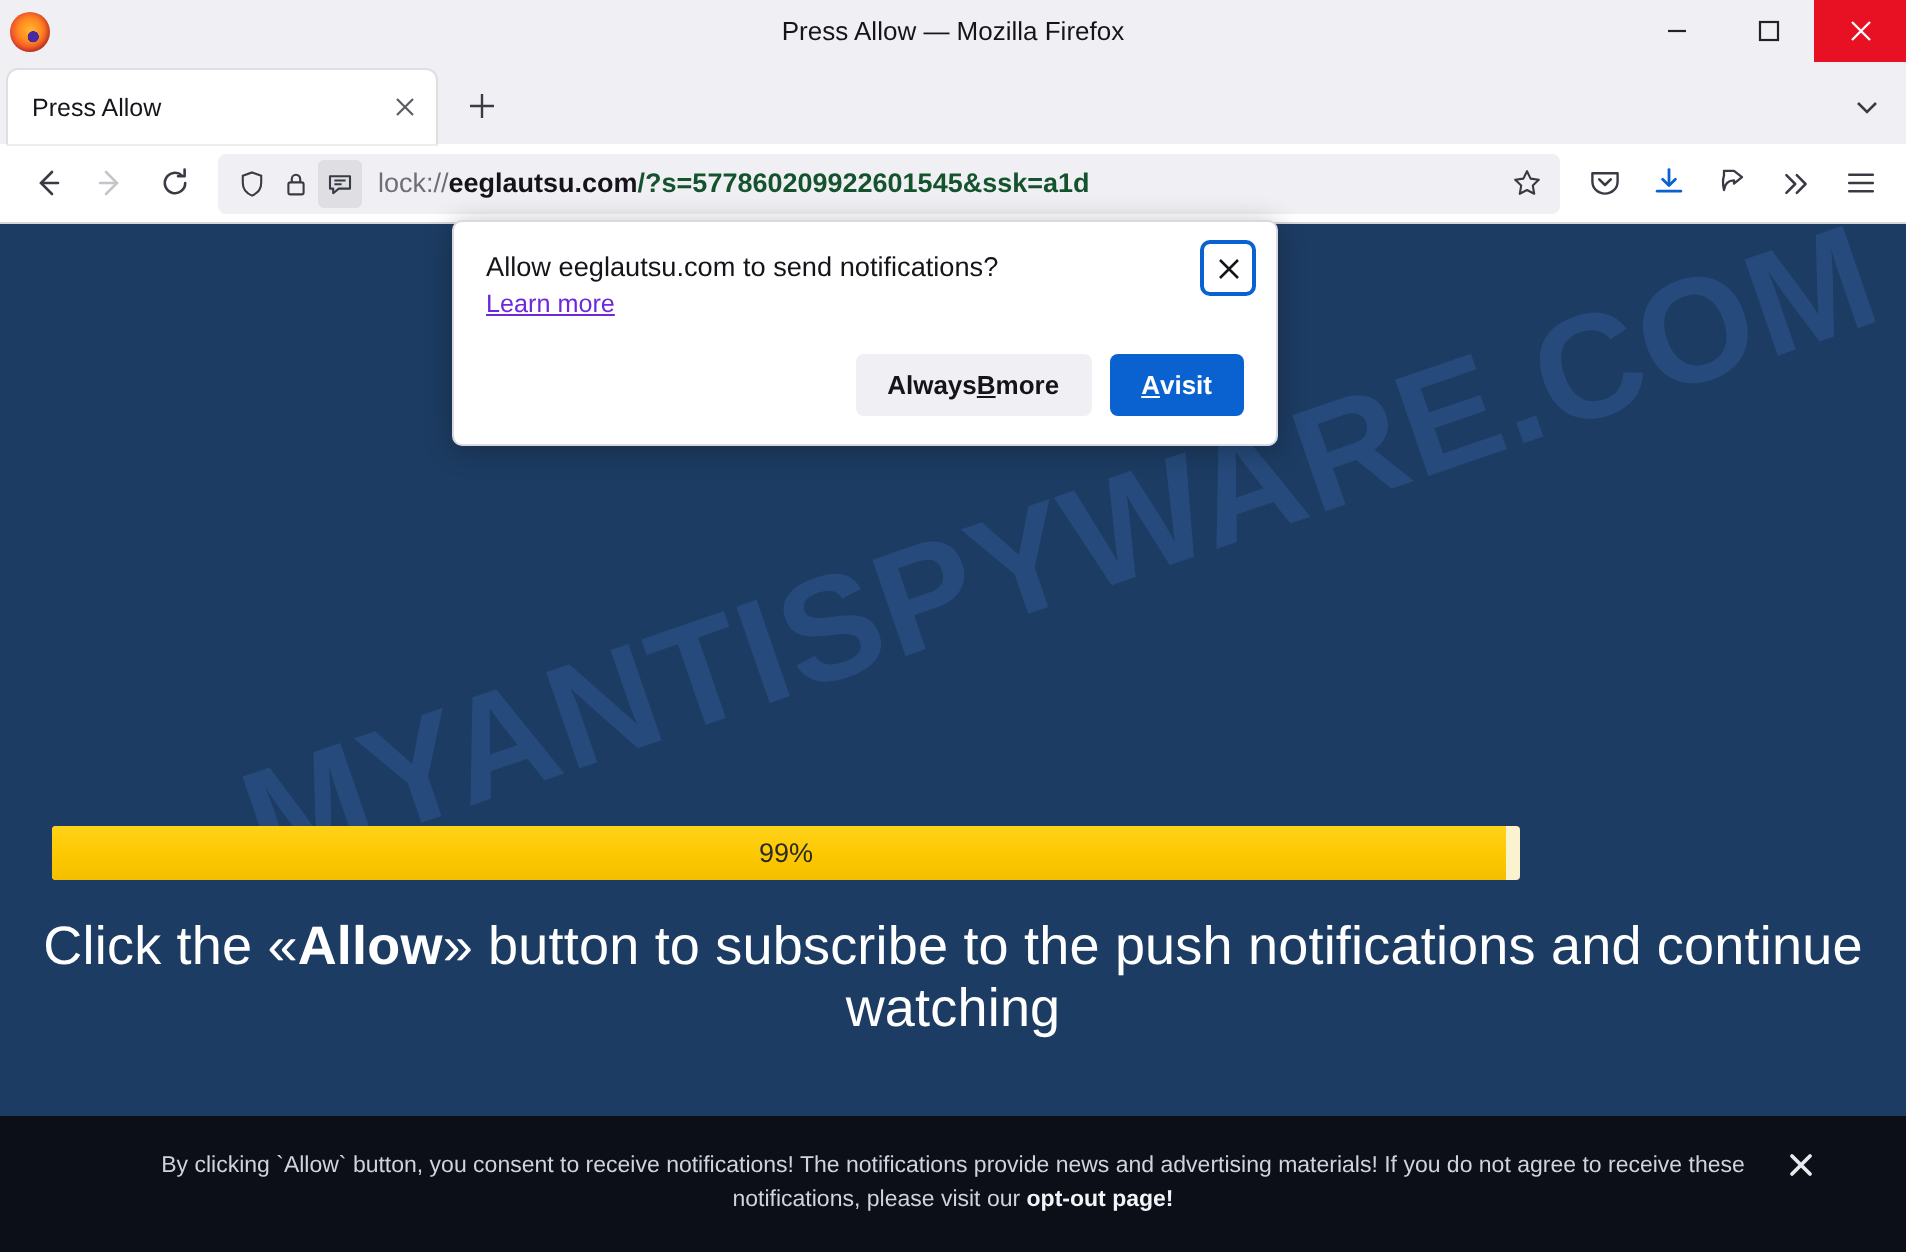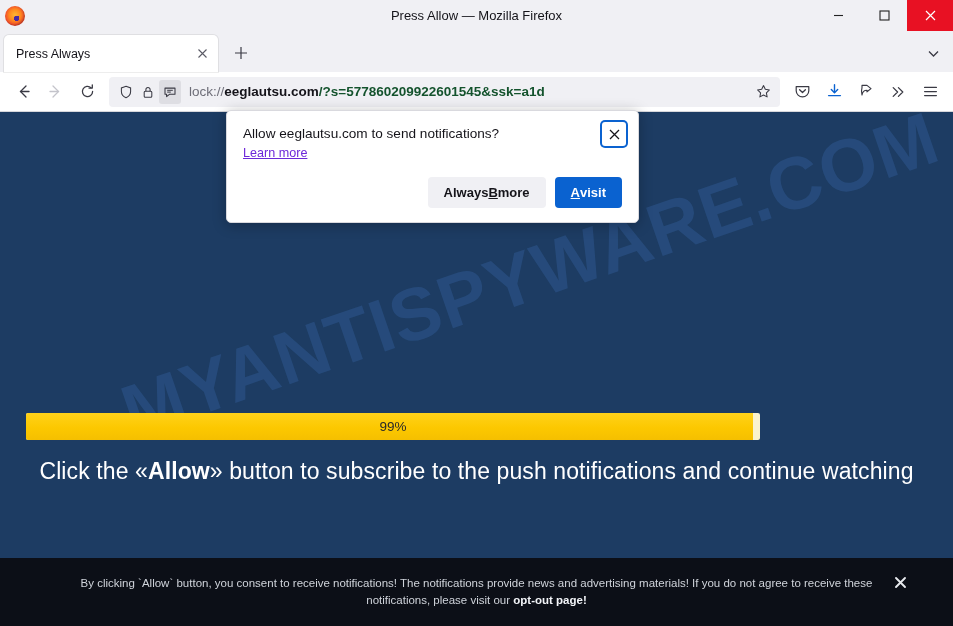--- a/index.html
+++ b/index.html
@@ -238,21 +238,21 @@
     font-size: 13.5px;
     color: #2a2a2a;
     font-family: "Liberation Sans", sans-serif;
   }
 
   .headline {
     position: absolute;
     left: 0; right: 0;
     top: 346px;
     text-align: center;
-    font-size: 23px;
+    font-size: 27px;
     color: #ffffff;
     font-family: "Liberation Sans", sans-serif;
     letter-spacing: .1px;
   }
   .headline b { font-weight: 700; }
 
   
   .banner {
     position: absolute;
     left: 0; right: 0; bottom: 0;
@@ -367,21 +367,21 @@
       <div class="wc close">
         <svg width="11" height="11" viewBox="0 0 11 11">
             <path d="M1 1l9 9M10 1l-9 9" stroke="currentColor" stroke-width="1.2" fill="none"></path>
           </svg>
       </div>
     </div>
   </div>
 
   <div class="tabstrip">
     <div class="tab">
-      <span class="tab-title">Press Always</span>
+      <span class="tab-title">Press Allow</span>
       <span class="tab-close">
         <svg width="11" height="11" viewBox="0 0 11 11">
             <path d="M1.5 1.5l8 8M9.5 1.5l-8 8" stroke="currentColor" stroke-width="1.1" fill="none"></path>
           </svg>
       </span>
     </div>
     <div class="newtab">
       <svg width="14" height="14" viewBox="0 0 14 14">
           <path d="M7 1v12M1 7h12" stroke="currentColor" stroke-width="1.2" fill="none"></path>
         </svg>

